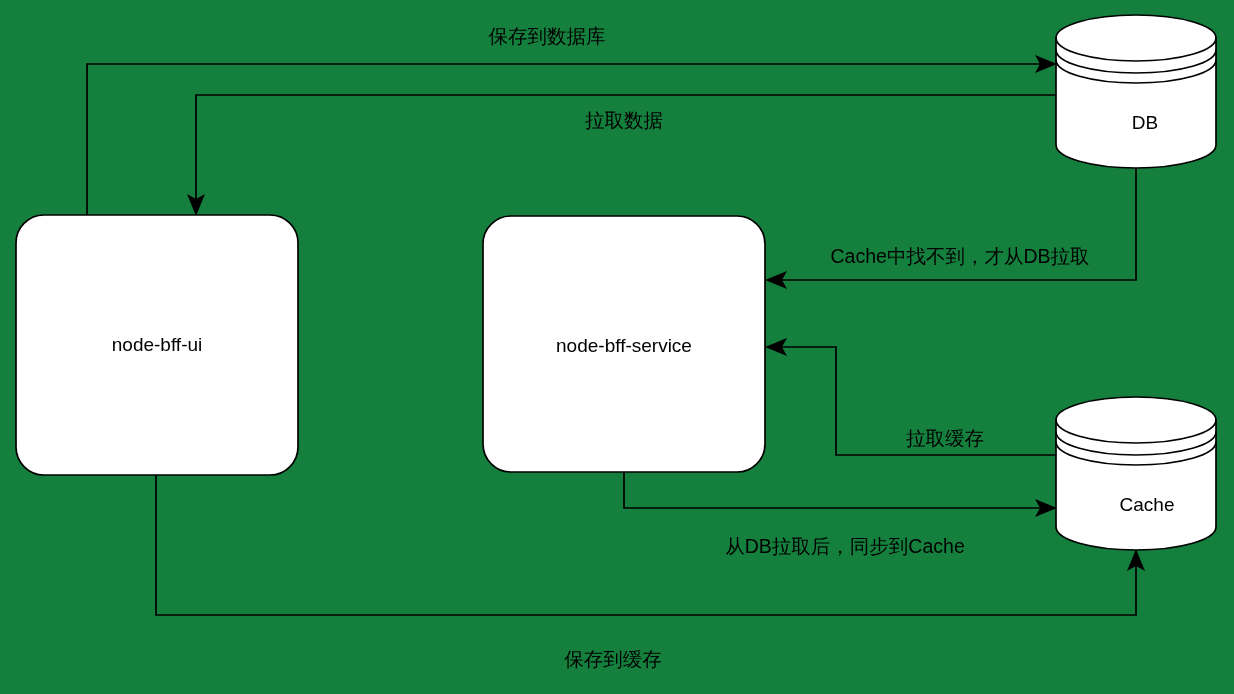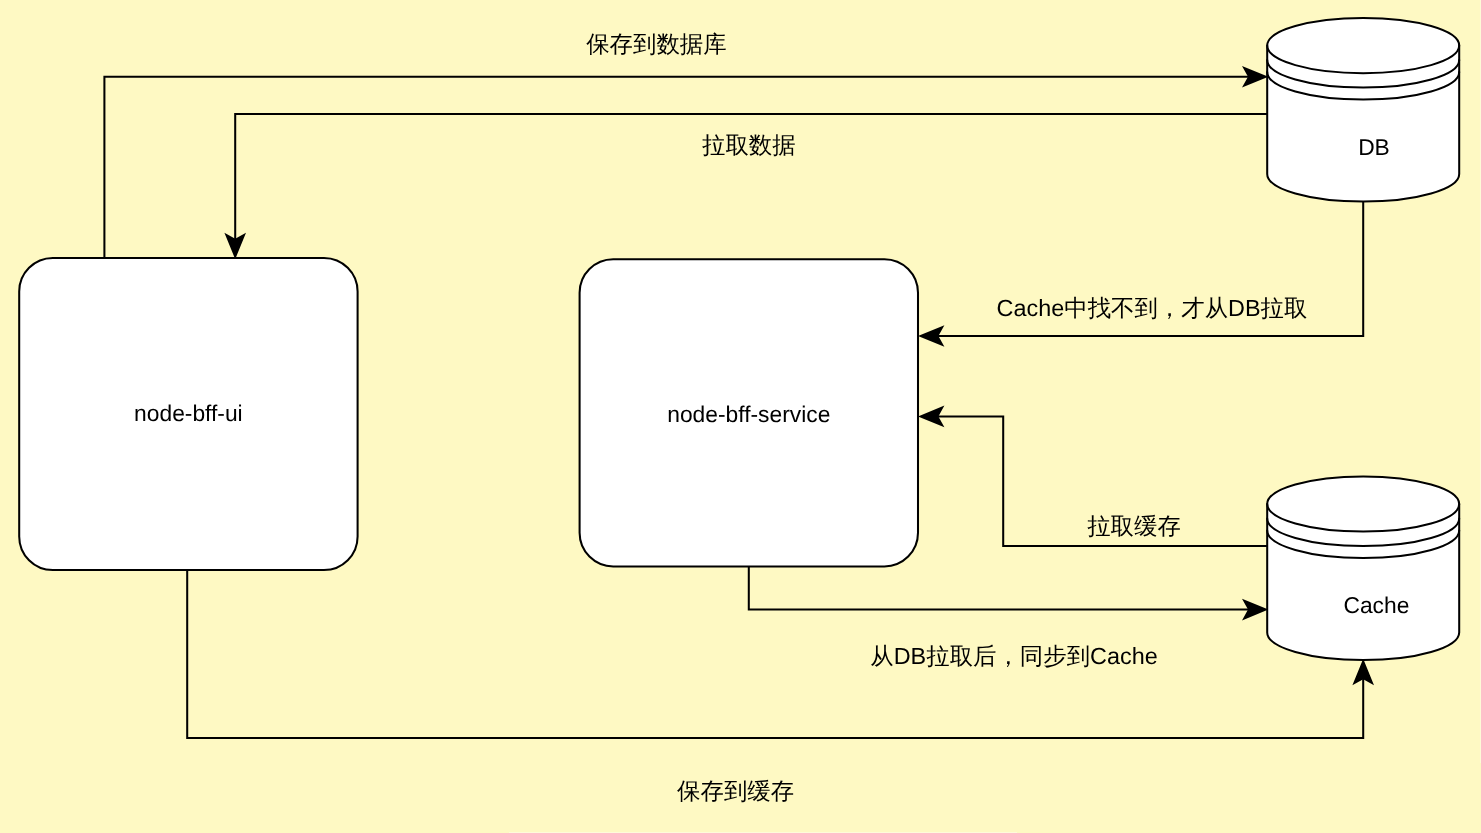--- a/index.html
+++ b/index.html
@@ -9,21 +9,21 @@
     background: #ffffff;
   }
   body {
     font-family: "Liberation Sans", "DejaVu Sans", sans-serif;
     -webkit-font-smoothing: antialiased;
   }
   #diagram-root {
     position: relative;
     width: 1234px;
     height: 694px;
-    background: #fef9c3;
+    background: #15803d;
     overflow: hidden;
   }
   svg.canvas {
     position: absolute;
     top: 0;
     left: 0;
     width: 1234px;
     height: 694px;
     display: block;
   }

